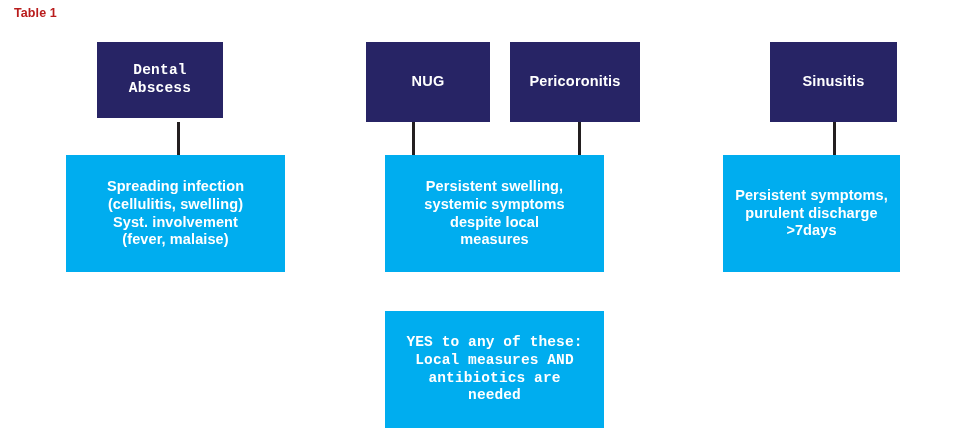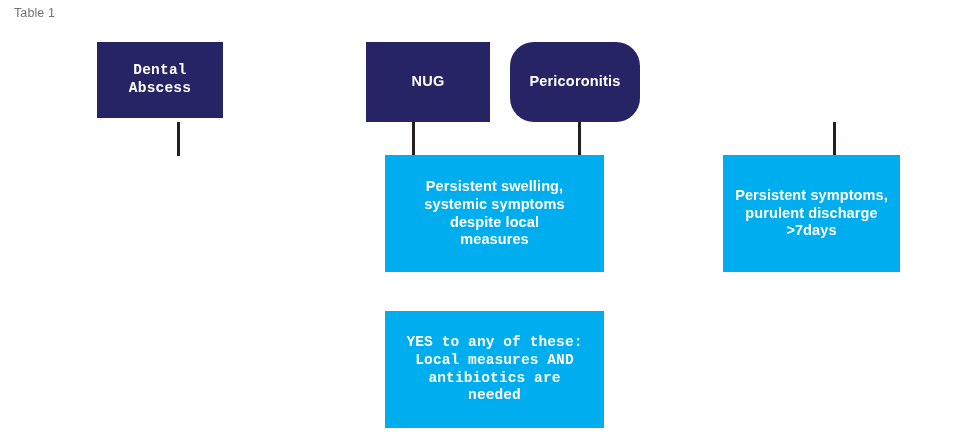--- a/index.html
+++ b/index.html
@@ -16,22 +16,22 @@
     width: 959px;
     height: 434px;
     background: #ffffff;
     overflow: hidden;
   }
   .caption {
     position: absolute;
     left: 14px;
     top: 6px;
     font-size: 12.5px;
-    font-weight: normal;
-    color: #737373;
+    font-weight: bold;
+    color: #b91c1c;
     letter-spacing: 0.1px;
     white-space: nowrap;
   }
   .node {
     position: absolute;
     box-sizing: border-box;
     display: flex;
     align-items: center;
     justify-content: center;
     text-align: center;
@@ -74,25 +74,34 @@
 
   <div class="node node-dark" style="left:97px; top:42px; width:126px; height:76px;font-family:Liberation Mono, monospace;">
     <span class="txt">Dental
 Abscess</span>
   </div>
 
   <div class="node node-dark" style="left:353px; top:42px; width:124px; height:80px;margin-left:13px;">
     <span class="txt">NUG</span>
   </div>
 
-  <div class="node node-dark" style="left:510px; top:42px; width:130px; height:80px;border-radius:24px;">
+  <div class="node node-dark" style="left:510px; top:42px; width:130px; height:80px;">
     <span class="txt">Pericoronitis</span>
   </div>
 
+  <div class="node node-dark" style="left:770px; top:42px; width:127px; height:80px;">
+    <span class="txt">Sinusitis</span>
+  </div>
 
+  <div class="node node-light" style="left:66px; top:155px; width:219px; height:117px;">
+    <span class="txt">Spreading infection
+(cellulitis, swelling)
+Syst. involvement
+(fever, malaise)</span>
+  </div>
 
   <div class="node node-light" style="left:385px; top:155px; width:219px; height:117px;text-align:center;">
     <span class="txt">Persistent swelling,
 systemic symptoms
 despite local
 measures</span>
   </div>
 
   <div class="node node-light" style="left:723px; top:155px; width:177px; height:117px;">
     <span class="txt">Persistent symptoms,

